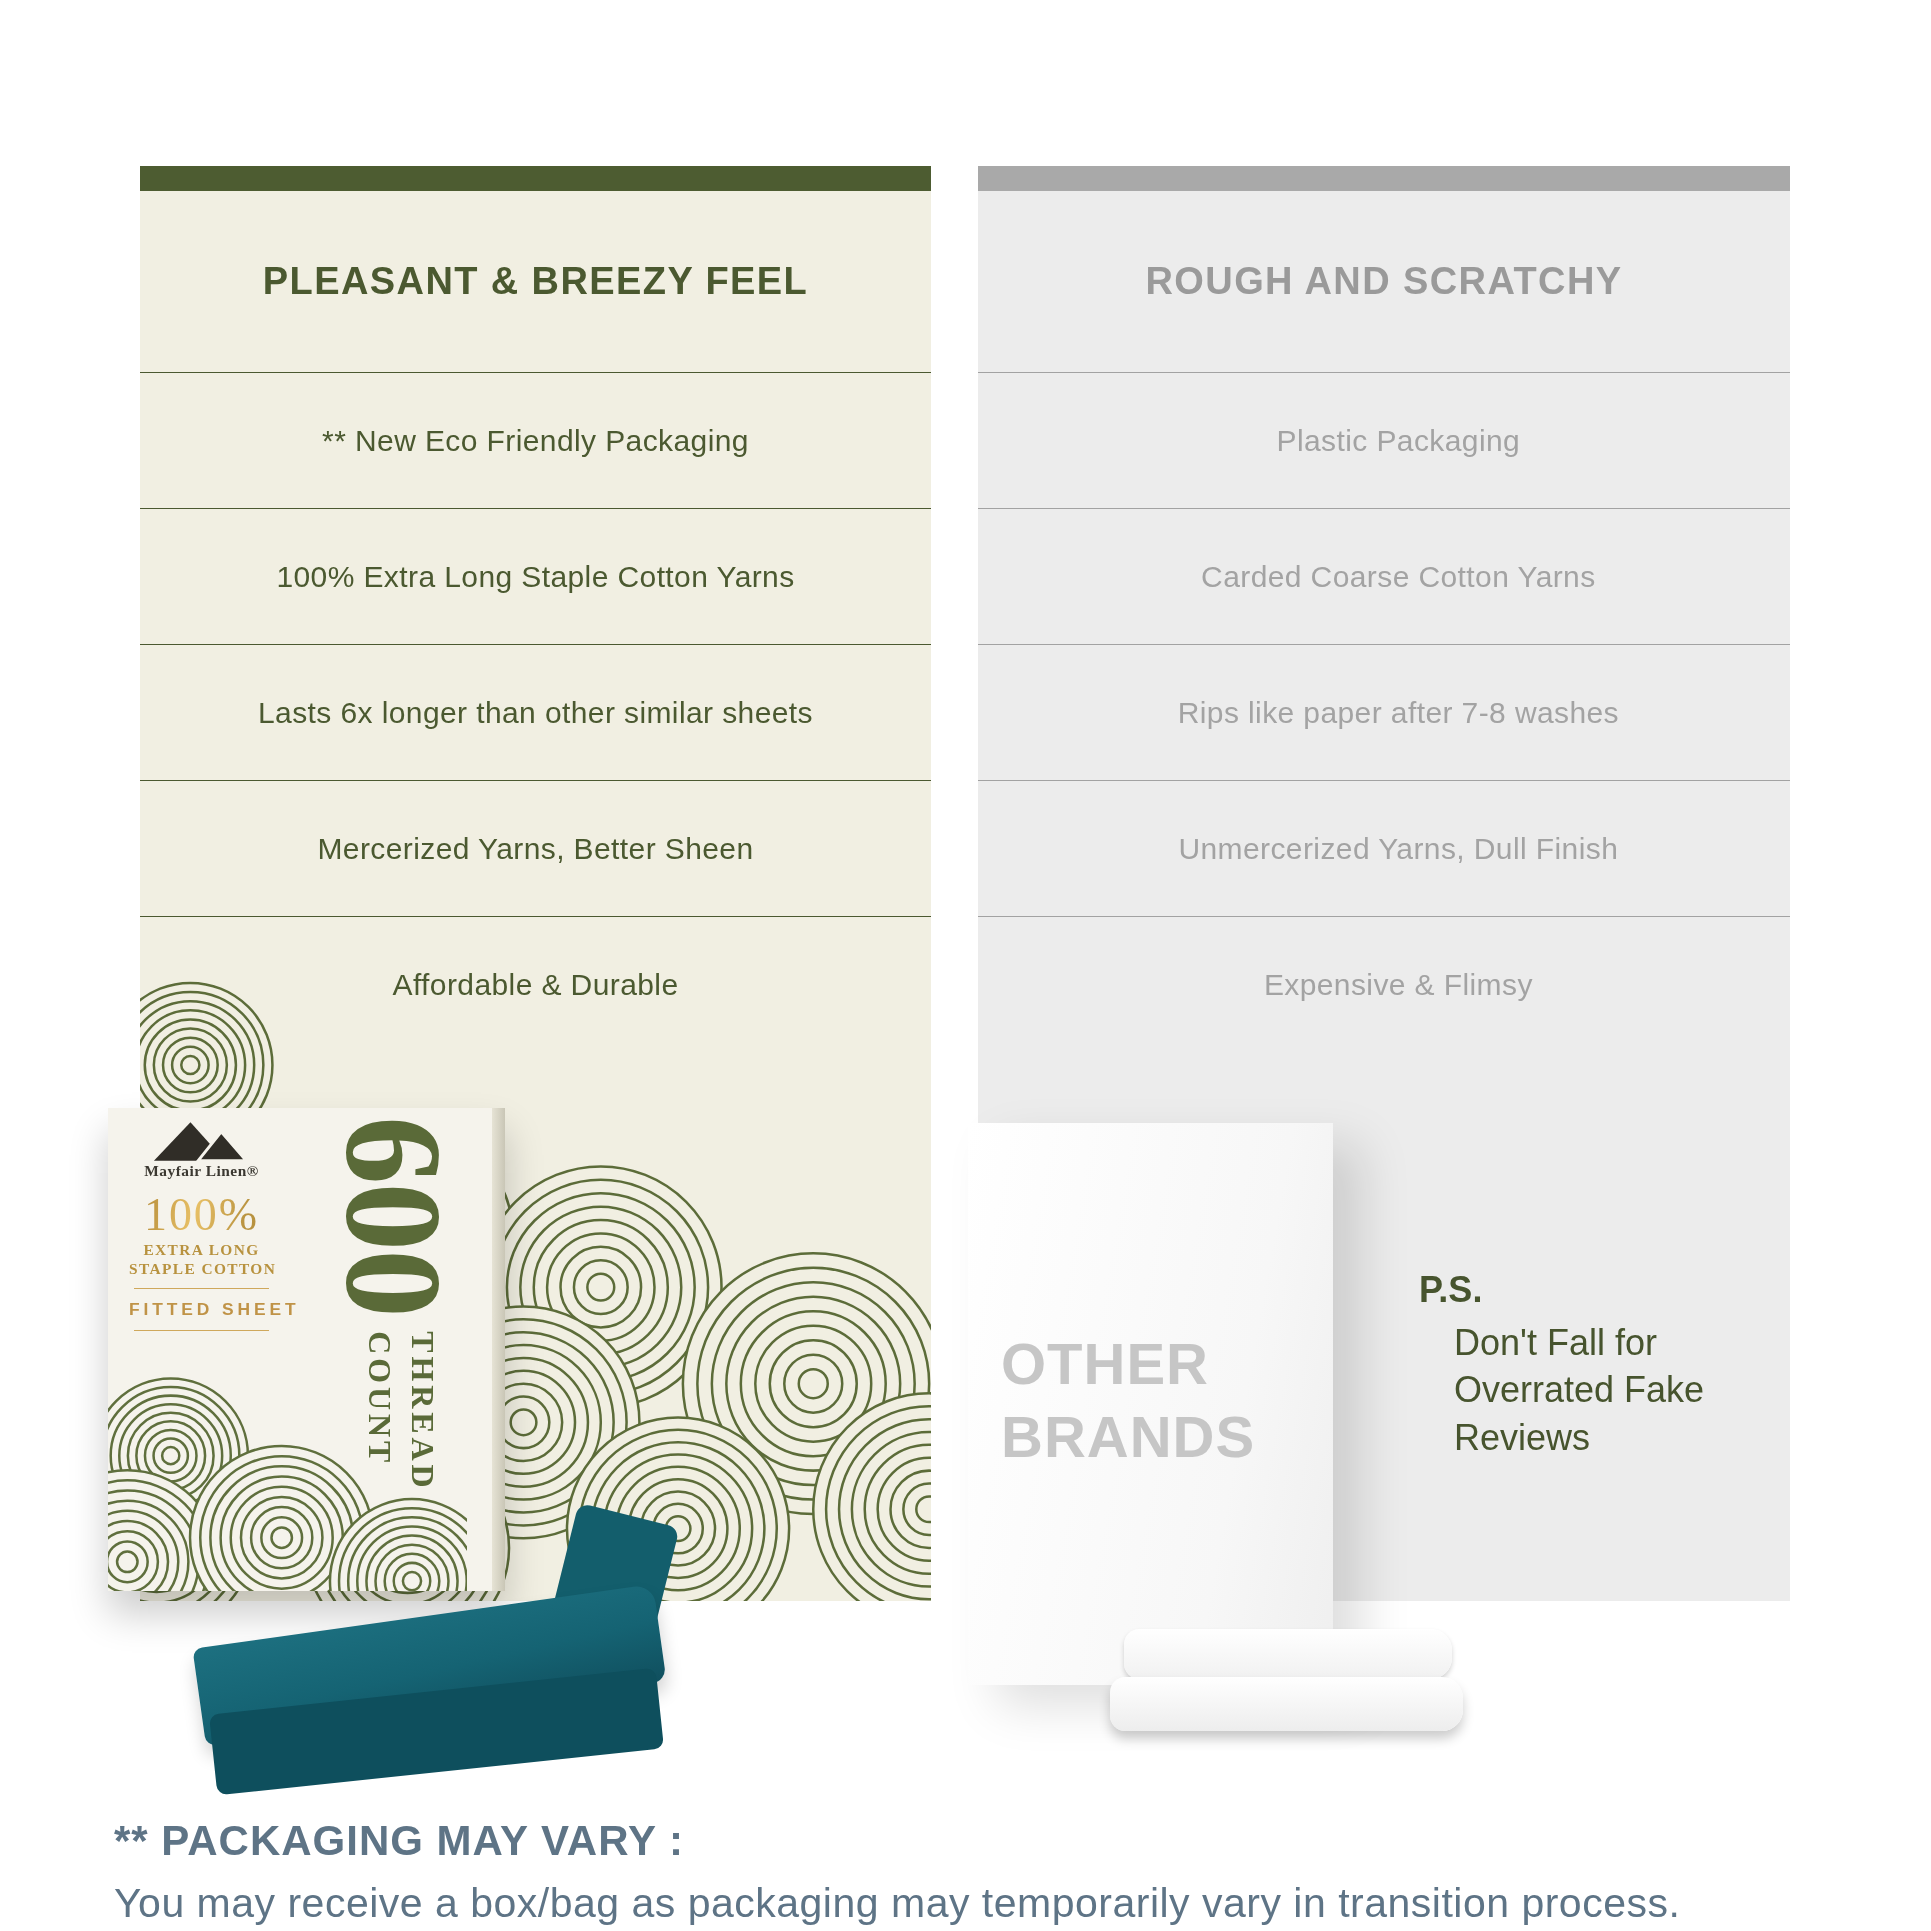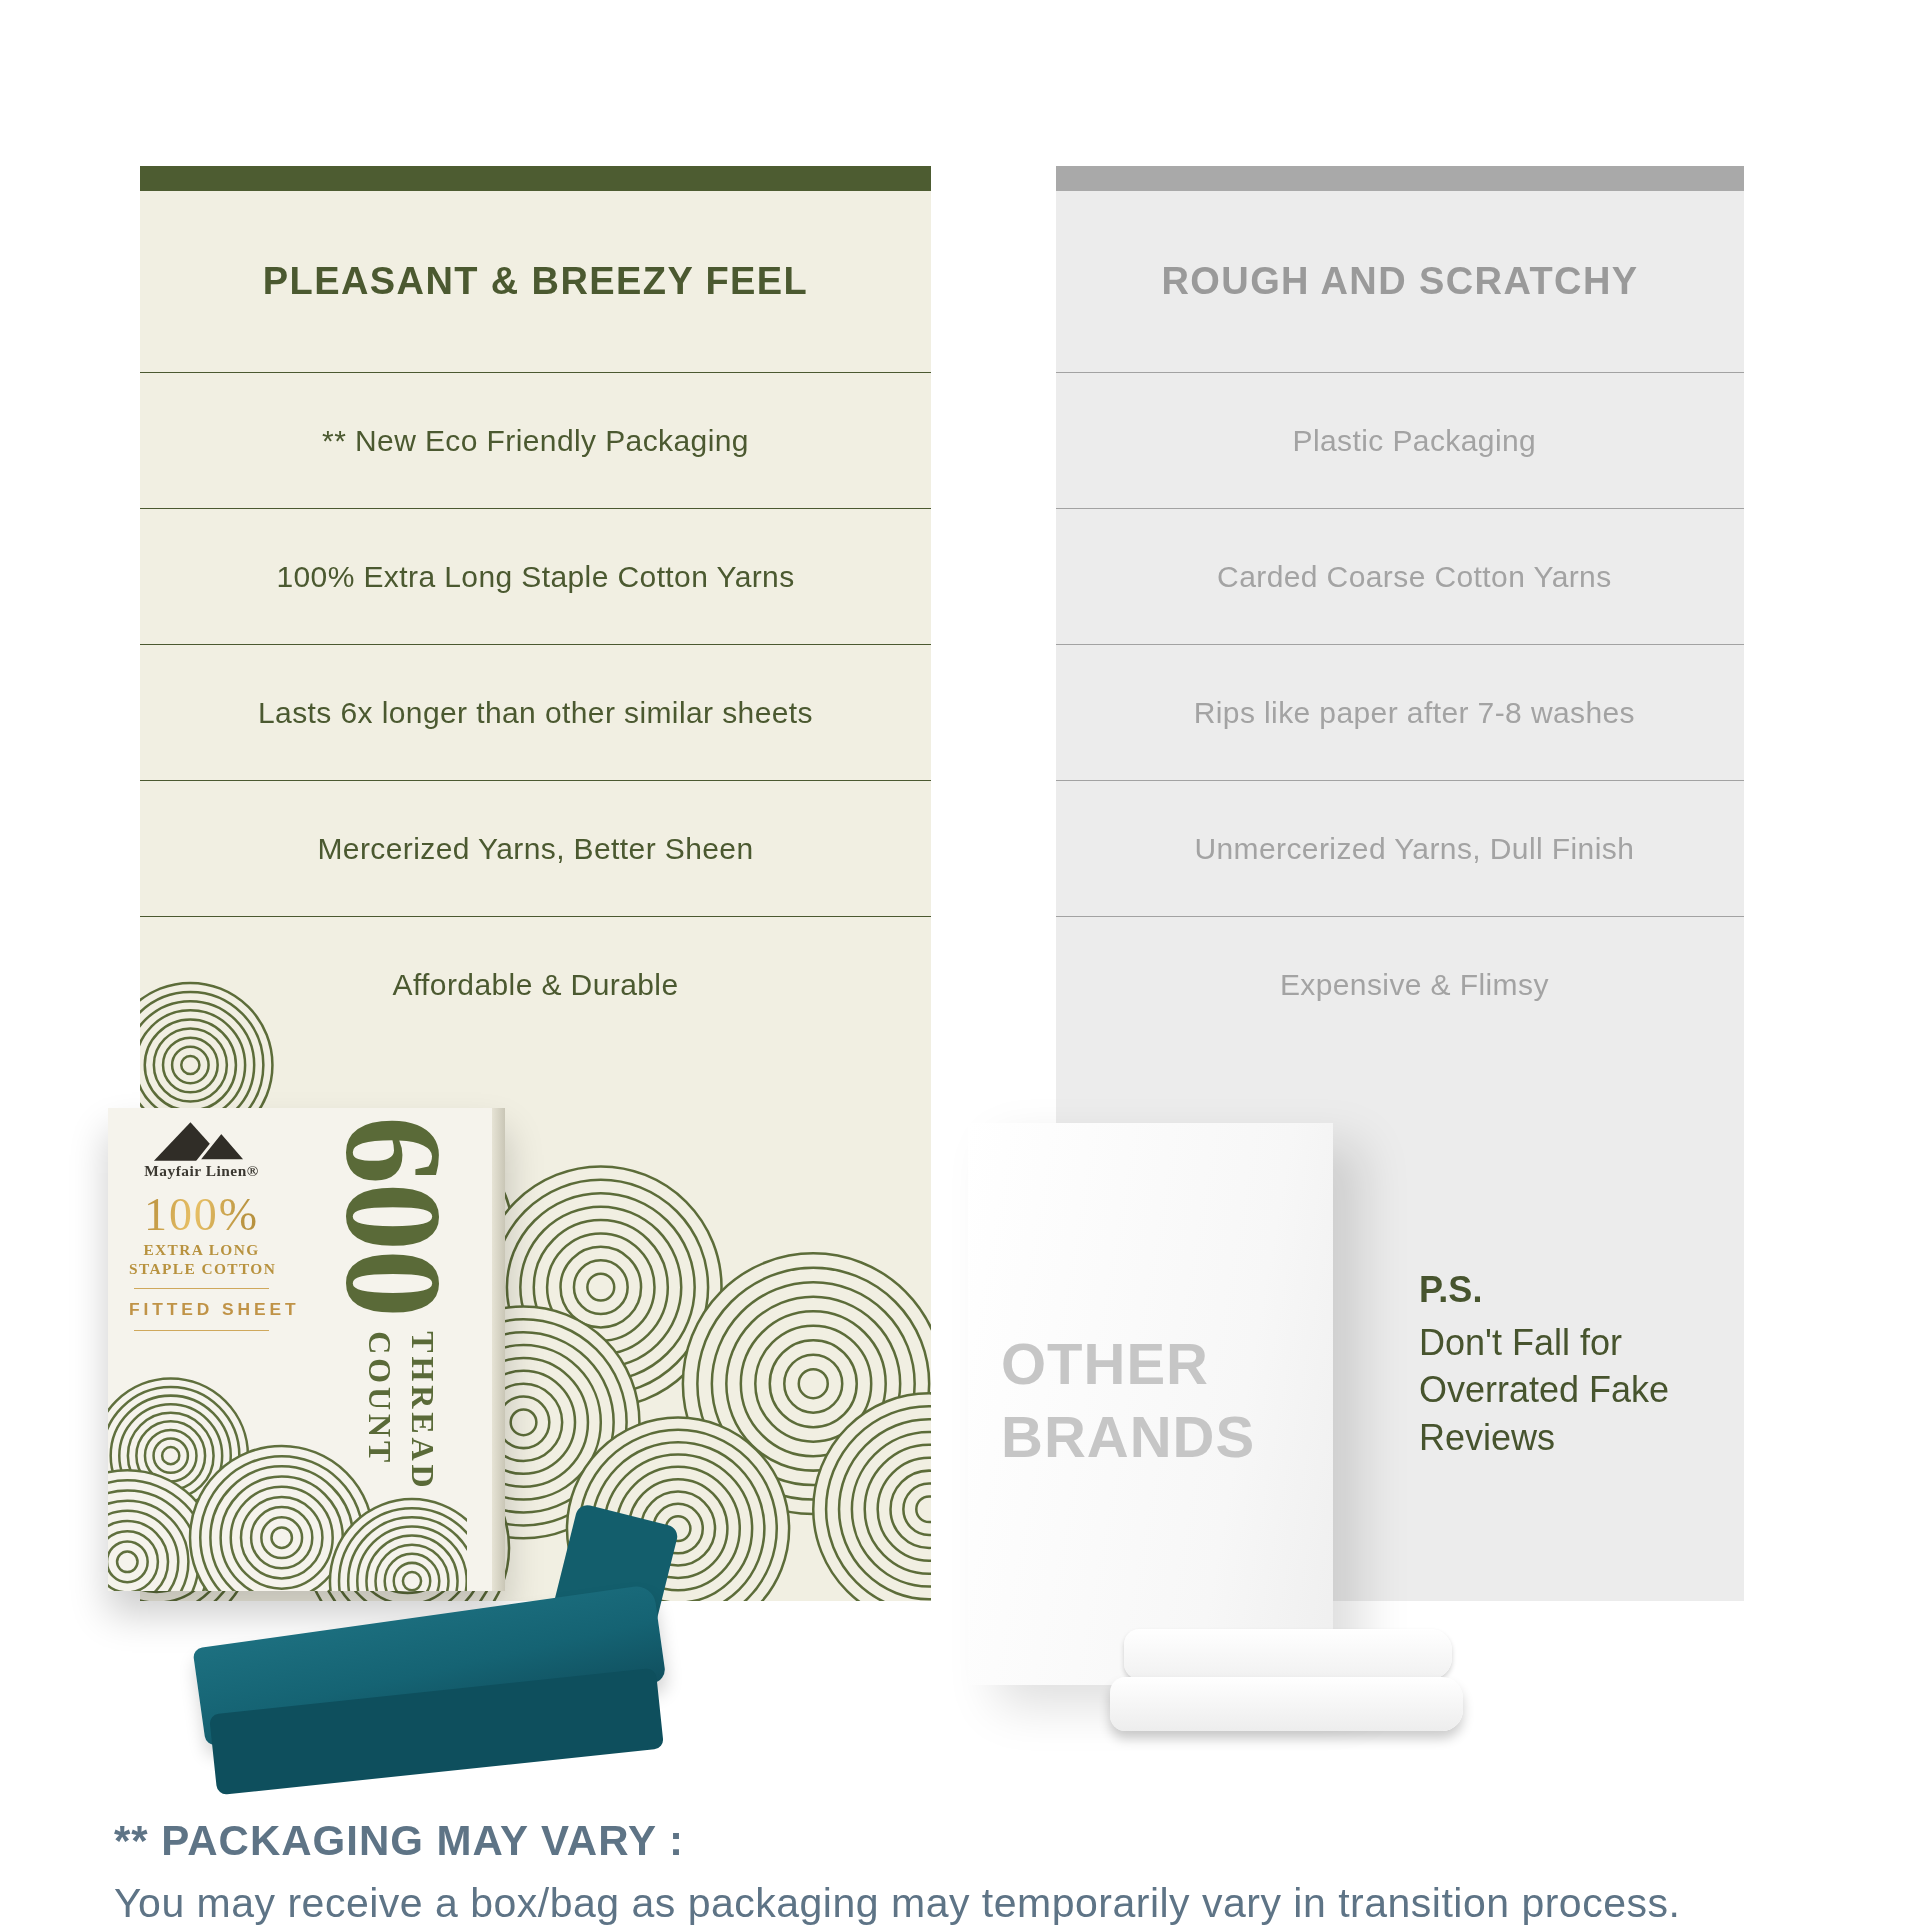--- a/index.html
+++ b/index.html
@@ -8,21 +8,21 @@
   #canvas { position:relative; width:1931px; height:1931px; background:#ffffff; overflow:hidden; }
 
   
   .swipe { position:absolute; top:35px; right:87px; display:flex; align-items:center; gap:21px; }
   .swipe-label { font-size:40px; font-weight:700; letter-spacing:2.9px; color:#9b9b9b; }
   .swipe-icon { display:block; }
 
   
   .panel { position:absolute; top:166px; height:1435px; overflow:hidden; }
   .panel.left  { left:140px;  width:791px; background:#f1efe2; }
-  .panel.right { left:1056px; width:688px; background:#ececec; }
+  .panel.right { left:978px; width:812px; background:#ececec; }
   .accent-bar { position:relative; height:25px; width:100%; z-index:2; }
   .panel.left  .accent-bar { background:#4d5c31; }
   .panel.right .accent-bar { background:#a9a9a9; }
   .phead { position:relative; z-index:2; height:182px; display:flex; align-items:center; justify-content:center;
            font-size:38px; font-weight:700; letter-spacing:1.4px; }
   .prow  { position:relative; z-index:2; height:136px; display:flex; align-items:center; justify-content:center;
            font-size:30px; font-weight:400; letter-spacing:0.4px; text-align:center; padding:0 19.3px; }
   .panel.left  .phead { color:#4b5930; border-bottom:1.9px solid #4b5930; }
   .panel.left  .prow  { color:#4b5930; border-bottom:1.9px solid #4b5930; }
   .panel.right .phead { color:#9a9a9a; border-bottom:1.9px solid #a2a2a2; }
@@ -81,21 +81,21 @@
   .w1 { position:absolute; left:13.5px; top:3.9px; width:328px; height:50px;
         background:linear-gradient(#ffffff,#f1f1f1); border-radius:15.4px 21px 21px 15.4px;
         box-shadow:0 2.9px 4.8px rgba(0,0,0,0.18); }
   .w2 { position:absolute; left:0; top:52px; width:353px; height:54px;
         background:linear-gradient(#ffffff,#ededed); border-radius:15.4px 21px 21px 15.4px;
         box-shadow:0 7.7px 11.6px rgba(0,0,0,0.20); }
 
   
   .ps { position:absolute; left:1419px; top:1234px; z-index:5; color:#47542e; }
   .ps-title { font-size:36px; font-weight:700; margin-bottom:7.7px;margin-top:35px; }
-  .ps-line { font-size:36px; font-weight:500; line-height:1.32; }
+  .ps-line { font-size:36px; font-weight:500; line-height:1.32;margin-left:35px; }
 
   
   .footnote { position:absolute; left:114px; top:1777px; z-index:7; color:#5e7486; }
   .f1 { font-size:42px; font-weight:700; letter-spacing:1px;margin-top:40px; }
   .f2 { font-size:41px; font-weight:500; margin-top:15.4px; letter-spacing:0.5px; }
 </style>
 </head>
 <body>
 
 <div id="canvas">

